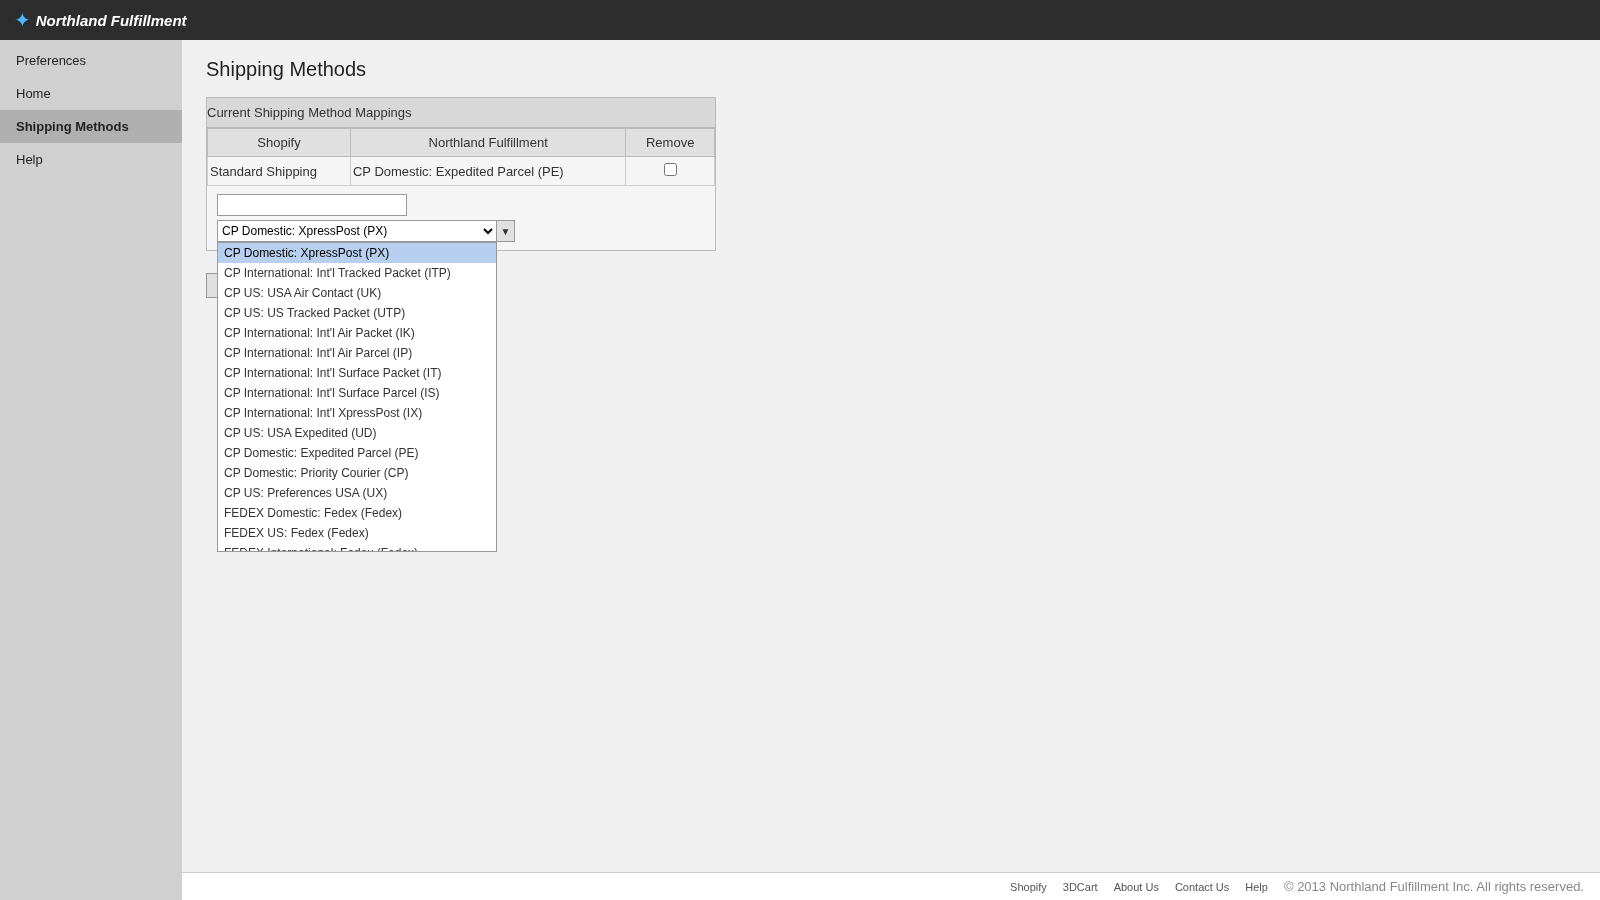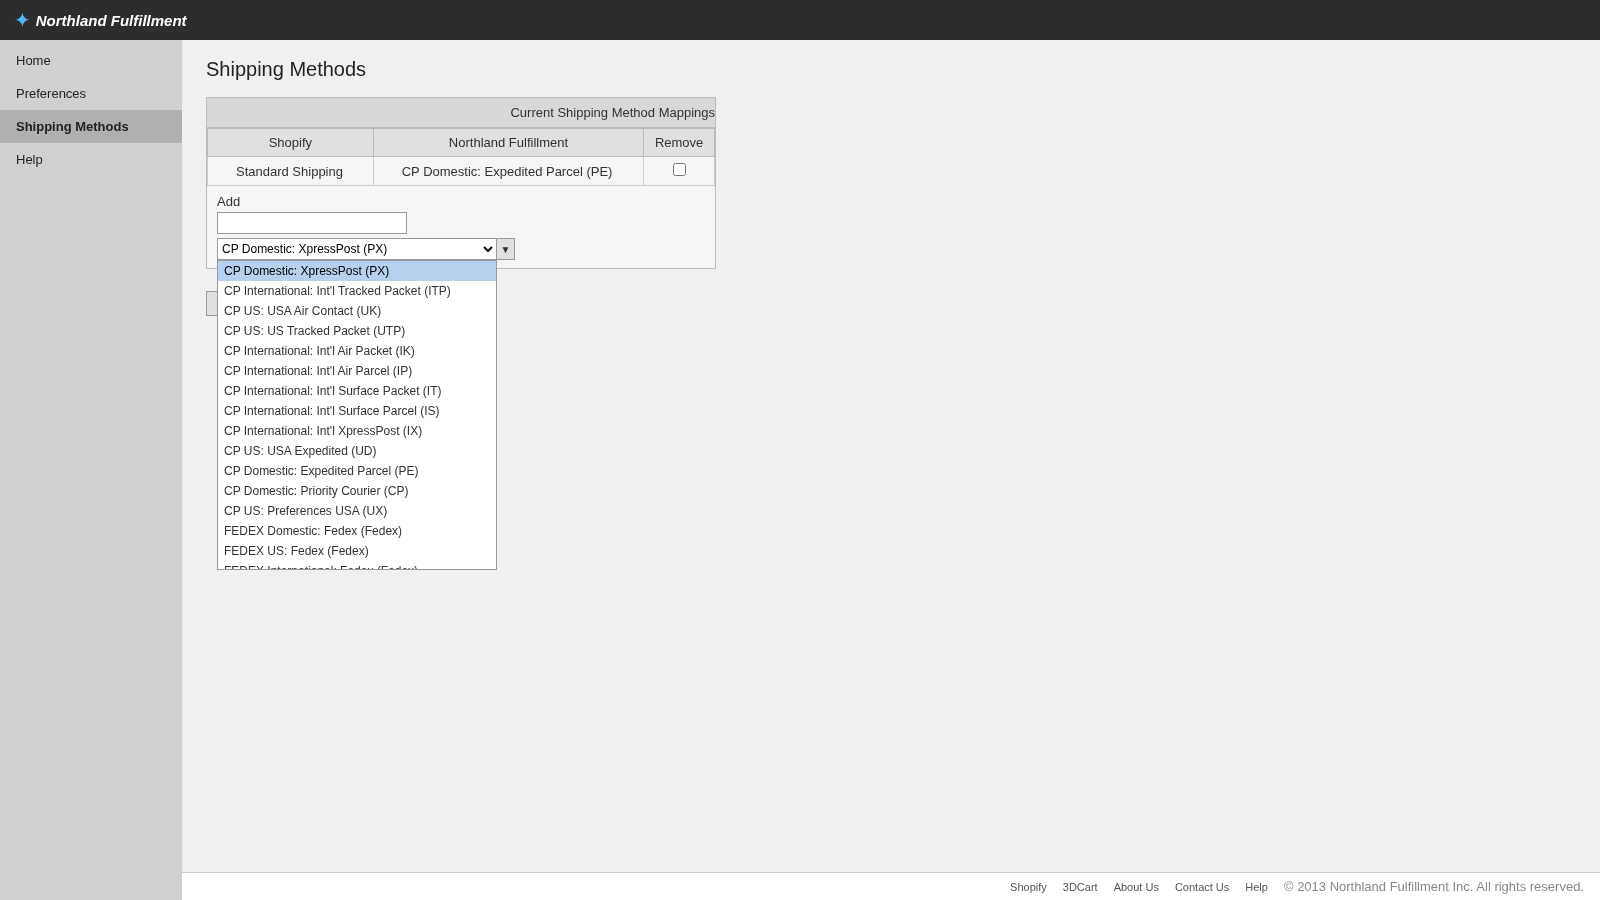--- a/index.html
+++ b/index.html
@@ -64,41 +64,41 @@
     
     .table-container {
       background: #f5f5f5;
       border: 1px solid #bbb;
       width: 510px;
       display: inline-block;
     }
 
     .table-header-row {
       background: #d8d8d8;
-      text-align: right;
+      text-align: left;
       padding: 7px 0;
       font-size: 13px;
       border-bottom: 1px solid #bbb;
     }
 
     table.mapping-table {
       width: 100%;
       border-collapse: collapse;
     }
     table.mapping-table th {
       background: #e0e0e0;
       border: 1px solid #bbb;
       padding: 6px 10px;
       text-align: center;
       font-size: 13px;
       font-weight: normal;
     }
     table.mapping-table td {
       border: 1px solid #ccc;
-      padding: 6px 28px;
+      padding: 6px 2px;
       font-size: 13px;
     }
     table.mapping-table td.remove-cell {
       text-align: center;
     }
     table.mapping-table td.remove-cell input[type="checkbox"] {
       cursor: pointer;
     }
 
     
@@ -227,24 +227,24 @@
 
 <div id="header">
   <span class="star-shape">✦</span>
   <span class="logo-text">Northland Fulfillment</span>
 </div>
 
 <div id="layout">
 
   <nav id="sidebar">
     <a class="sidebar-item" href="#">
-      <span>Home</span>
+      <span>Preferences</span>
     </a>
     <a class="sidebar-item" href="#">
-      <span>Preferences</span>
+      <span>Home</span>
     </a>
     <a class="sidebar-item active" href="#">
       <span>Shipping Methods</span>
     </a>
     <a class="sidebar-item" href="#">
       <span>Help</span>
     </a>
   </nav>
 
   <div id="main">
@@ -267,21 +267,20 @@
             <td>CP Domestic: Expedited Parcel (PE)</td>
             <td class="remove-cell">
               <input type="checkbox" style="">
             </td>
           </tr>
         </tbody>
       </table>
 
       
       <div class="add-row">
-        <label>Add</label>
         <input type="text" style="width: 190px;">
       </div>
 
       
       <div class="dropdown-area">
         <div class="dropdown-select-row">
           <select class="nf-select" size="1">
             
           <option value="CP Domestic: XpressPost (PX)">CP Domestic: XpressPost (PX)</option><option value="CP International: Int'l Tracked Packet (ITP)">CP International: Int'l Tracked Packet (ITP)</option><option value="CP US: USA Air Packet (UK)">CP US: USA Air Packet (UK)</option><option value="CP US: US Tracked Packet (UTP)">CP US: US Tracked Packet (UTP)</option><option value="CP International: Int'l Air Packet (IK)">CP International: Int'l Air Packet (IK)</option><option value="CP International: Int'l Air Parcel (IP)">CP International: Int'l Air Parcel (IP)</option><option value="CP International: Int'l Surface Packet (IT)">CP International: Int'l Surface Packet (IT)</option><option value="CP International: Int'l Surface Parcel (IS)">CP International: Int'l Surface Parcel (IS)</option><option value="CP International: Int'l XpressPost (IX)">CP International: Int'l XpressPost (IX)</option><option value="CP US: USA Expedited (UD)">CP US: USA Expedited (UD)</option><option value="CP Domestic: Expedited Parcel (PE)">CP Domestic: Expedited Parcel (PE)</option><option value="CP Domestic: Priority Courier (CP)">CP Domestic: Priority Courier (CP)</option><option value="CP US: XpressPost USA (UX)">CP US: XpressPost USA (UX)</option><option value="FEDEX Domestic: Fedex (Fedex)">FEDEX Domestic: Fedex (Fedex)</option><option value="FEDEX US: Fedex (Fedex)">FEDEX US: Fedex (Fedex)</option><option value="FEDEX International: Fedex (Fedex)">FEDEX International: Fedex (Fedex)</option><option value="UPS International: Worldwide Expedited Pkg (WE)">UPS International: Worldwide Expedited Pkg (WE)</option><option value="UPS International: Worldwide Express Pkg (I)">UPS International: Worldwide Express Pkg (I)</option><option value="UPS US: Express Early AM Pkg to USA (EE)">UPS US: Express Early AM Pkg to USA (EE)</option><option value="UPS US: Express Package to USA (ED)">UPS US: Express Package to USA (ED)</option></select>
           <div class="dropdown-arrow-btn">▼</div>

